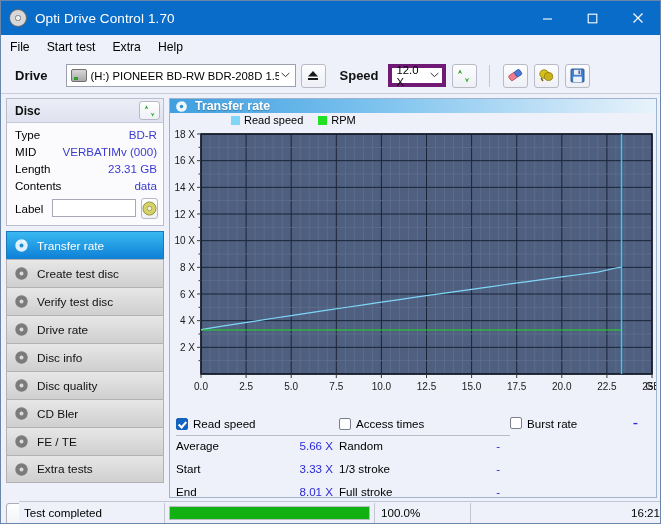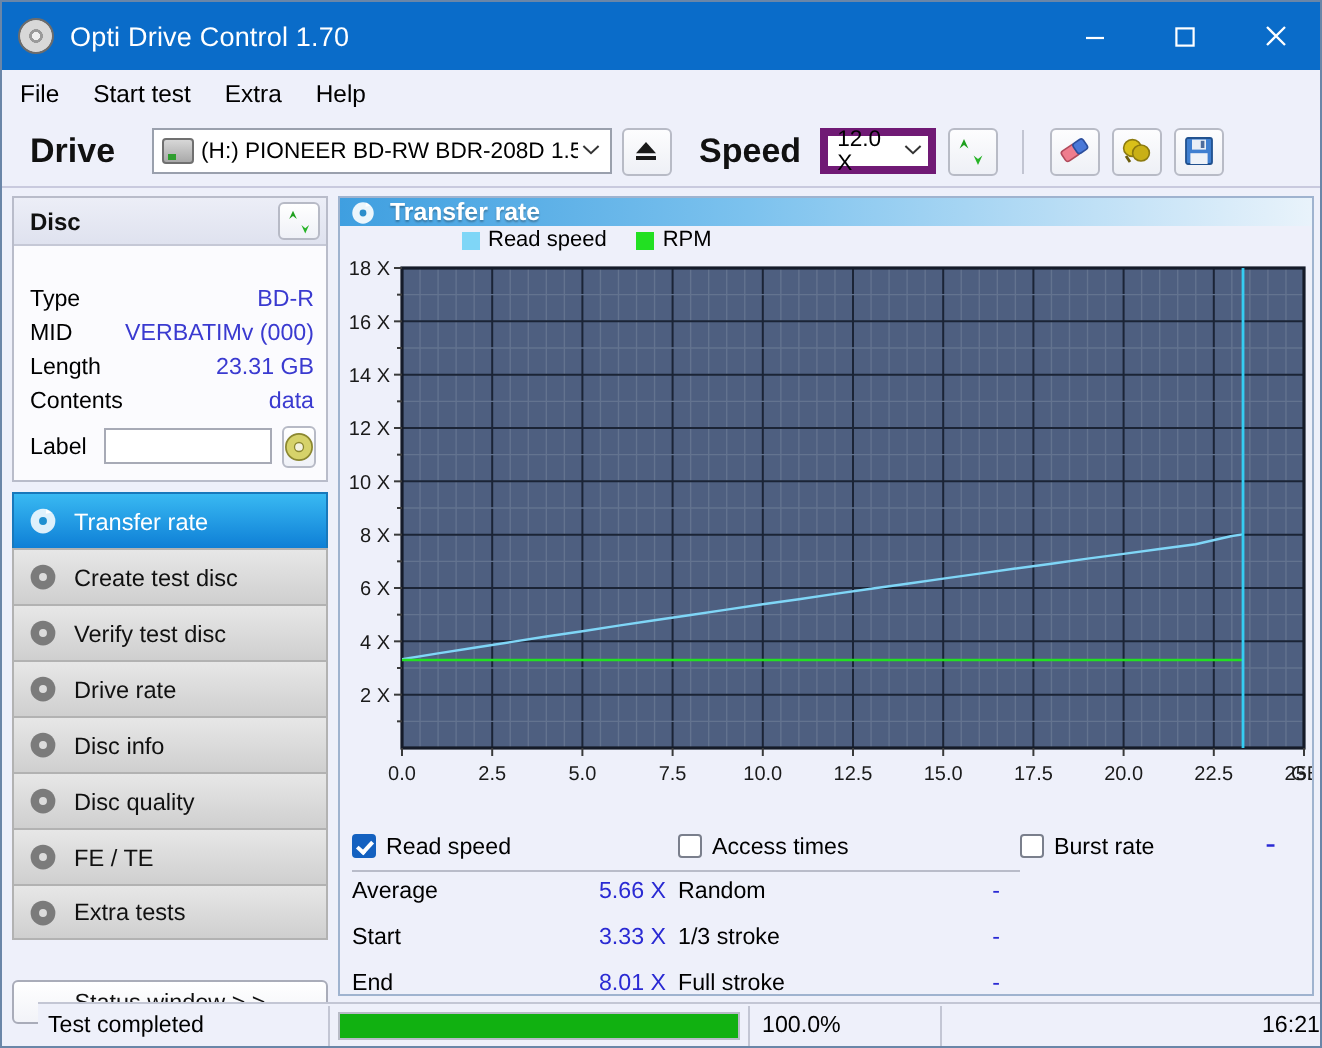--- a/index.html
+++ b/index.html
@@ -69,21 +69,21 @@
   
   #drivebar {
     height: 36px;
     background: #eef0fa;
     display: flex;
     align-items: center;
     padding: 0 6px 0 14px;
     gap: 0;
     border-bottom: 1px solid #c9cade;
   }
-  .bar-label { font-size: 17px; font-weight: bold; color: #111; }
+  .bar-label { font-size: 13px; font-weight: bold; color: #111; }
   #drive-combo {
     margin-left: 18px;
     width: 230px; height: 23px;
     background: #fff;
     border: 1px solid #9aa0ad;
     display: flex; align-items: center;
     padding: 0 2px 0 4px;
     position: relative;
   }
   #drive-icon {
@@ -156,21 +156,21 @@
     gap: 25px;
   }
   #disc-head-label { font-size: 12px; font-weight: bold; color: #111; }
   #disc-refresh {
     margin-left: auto;
     width: 21px; height: 19px;
     border: 1px solid #b7bac6; border-radius: 3px;
     background: linear-gradient(#fff, #eff1f7);
     display: flex; align-items: center; justify-content: center;
   }
-  #disc-body { padding: 18px 6px 5px 8px; }
+  #disc-body { padding: 3px 6px 5px 8px; }
   .disc-row {
     display: flex; align-items: center;
     height: 17px;
     font-size: 11.6px;
   }
   .disc-key { color: #000; }
   .disc-val { margin-left: auto; color: #3a3ad0; }
   #label-row { height: 24px; margin-top: 2px; }
   #label-input {
     margin-left: 9px;
@@ -523,20 +523,27 @@
             <circle cx="8" cy="8" r="2.1" fill="#dcdcdc"></circle>
           </svg>
           <span class="nav-label">Disc info</span>
         </div>
         <div class="nav-item">
           <svg width="15" height="15" viewBox="0 0 16 16">
             <circle cx="8" cy="8" r="6.6" fill="#7b7b7b"></circle>
             <circle cx="8" cy="8" r="2.1" fill="#dcdcdc"></circle>
           </svg>
           <span class="nav-label">Disc quality</span>
+        </div>
+        <div class="nav-item">
+          <svg width="15" height="15" viewBox="0 0 16 16">
+            <circle cx="8" cy="8" r="6.6" fill="#7b7b7b"></circle>
+            <circle cx="8" cy="8" r="2.1" fill="#dcdcdc"></circle>
+          </svg>
+          <span class="nav-label">CD Bler</span>
         </div>
         <div class="nav-item">
           <svg width="15" height="15" viewBox="0 0 16 16">
             <circle cx="8" cy="8" r="6.6" fill="#7b7b7b"></circle>
             <circle cx="8" cy="8" r="2.1" fill="#dcdcdc"></circle>
           </svg>
           <span class="nav-label">FE / TE</span>
         </div>
         <div class="nav-item">
           <svg width="15" height="15" viewBox="0 0 16 16">

